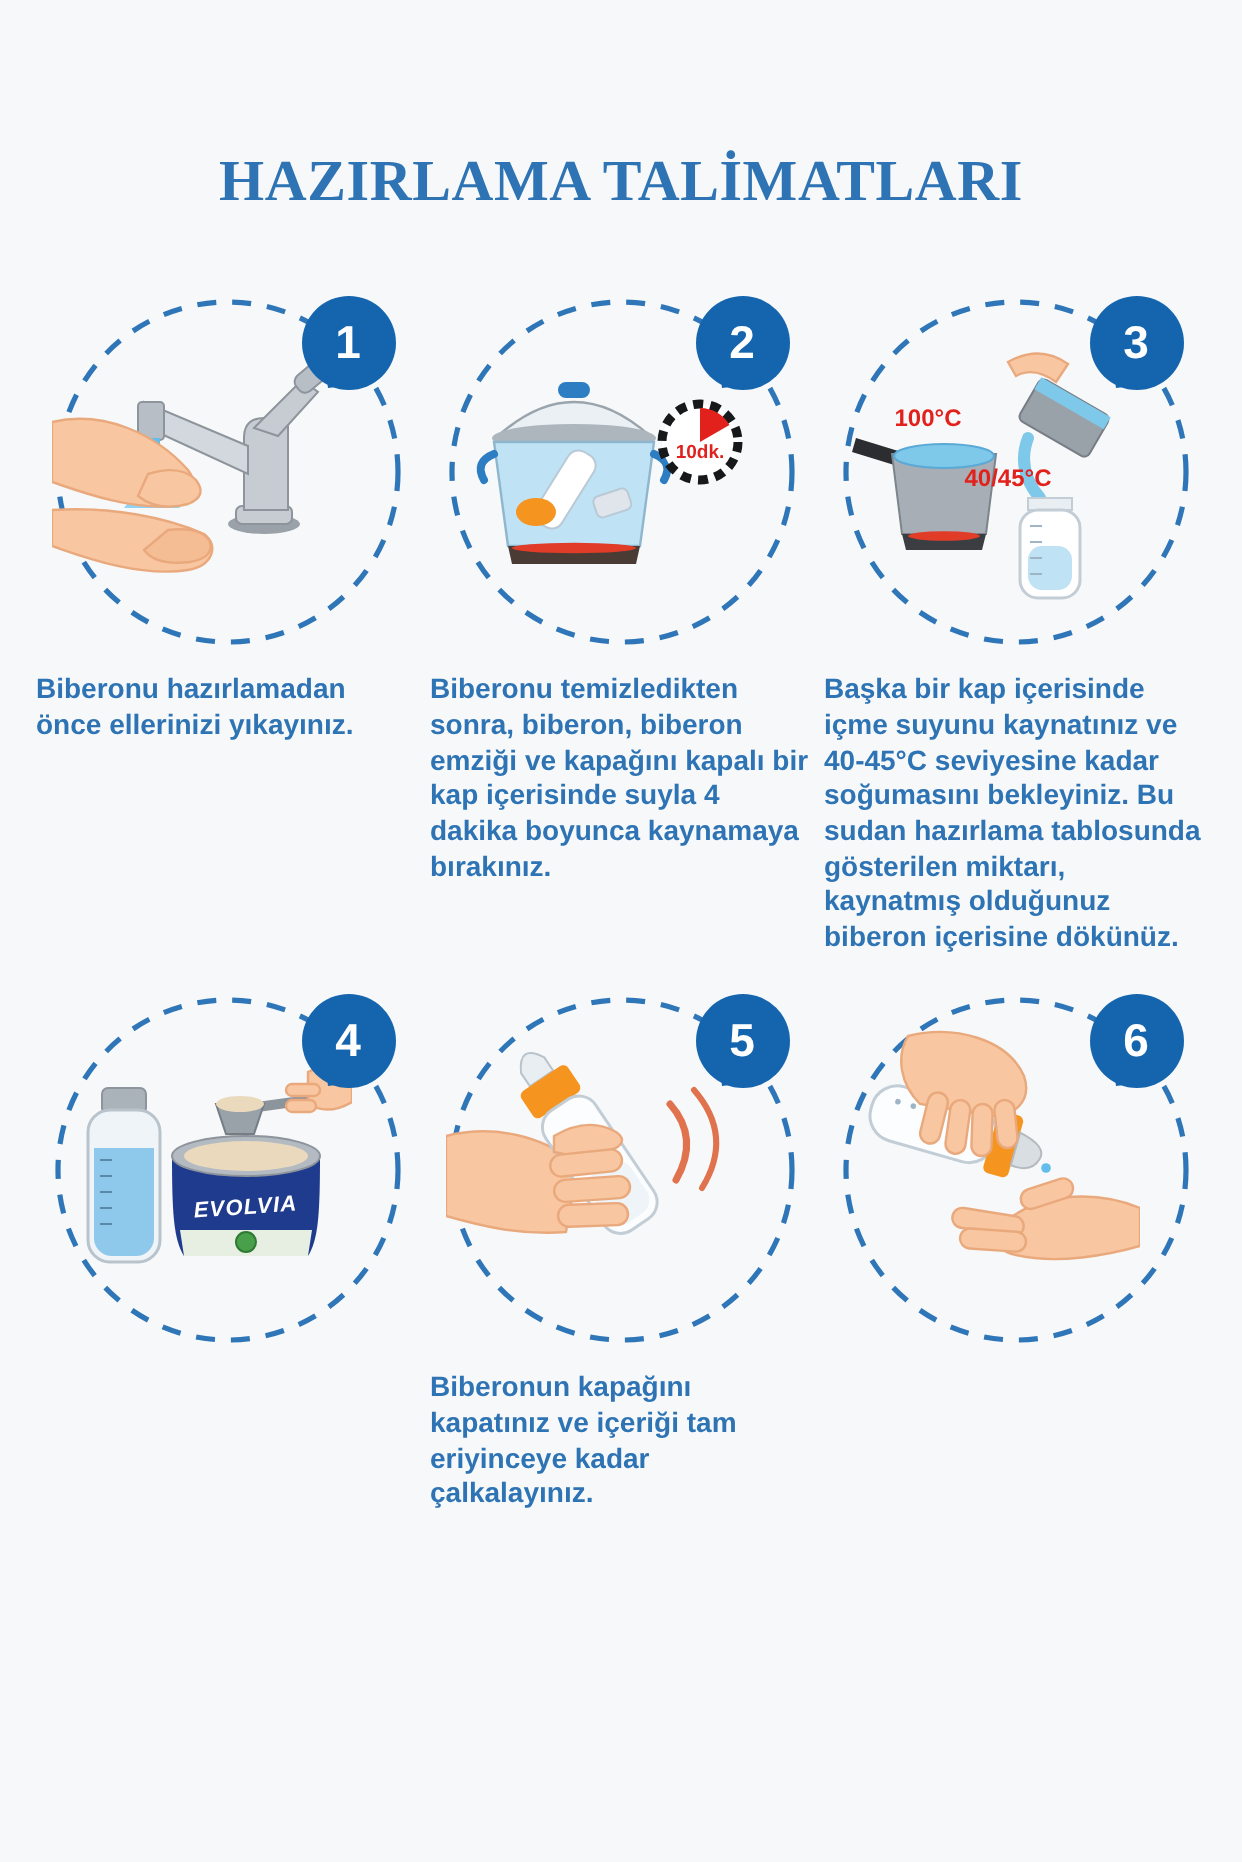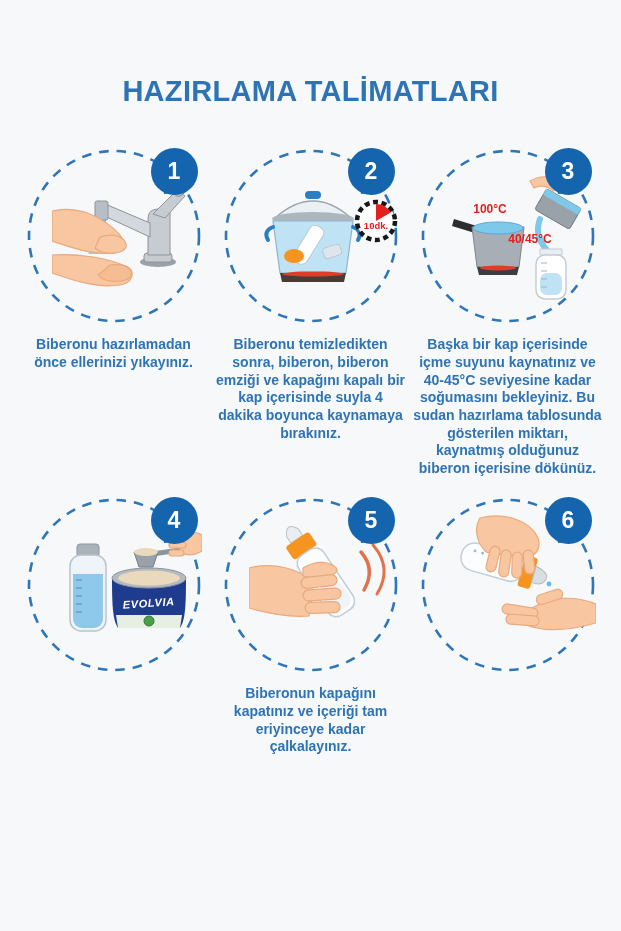--- a/index.html
+++ b/index.html
@@ -10,35 +10,36 @@
     overflow:hidden;
   }
   .page{position:relative;width:621px;height:931px;}
   .title{
     padding-top:56px;
     text-align:center;
     font-size:29px;
     font-weight:bold;
     color:#2e74b5;
     letter-spacing:.3px;
+    font-family:Liberation Serif, serif;
   }
   .steps-grid{
     display:grid;
     grid-template-columns:repeat(3,1fr);
     column-gap:6px;
     padding:0 18px;
     margin-top:40px;
     justify-items:center;
     align-items:start;
   }
   .steps-grid.row-2{margin-top:20px;}
   .step{display:flex;flex-direction:column;align-items:center;width:100%;}
   .circle-wrap{position:relative;width:176px;height:176px;flex:none;}
   .dashed-circle{position:absolute;inset:0;}
-  .illus{position:absolute;inset:0;display:flex;align-items:center;justify-content:flex-end;}
+  .illus{position:absolute;inset:0;display:flex;align-items:center;justify-content:flex-start;}
   .illus svg{display:block;}
   .badge{
     position:absolute;top:0;right:4px;
     width:47px;height:47px;border-radius:50%;
     background:#1565ae;color:#fff;
     display:flex;align-items:center;justify-content:center;
     font-size:23px;font-weight:bold;
     z-index:2;
   }
   .badge::after{
@@ -47,21 +48,20 @@
     border:8px solid transparent;
     border-top-color:#1565ae;
     transform:rotate(38deg);
   }
   .caption{
     margin:12px 0 0 0;
     width:100%;max-width:194px;
     font-size:14px;line-height:1.26;
     font-weight:bold;
     color:#2e74b5;
-    text-align:center;
   }
   .red-label{fill:#e2211c;font-weight:bold;font-size:12px;font-family:"Liberation Sans",sans-serif;}
   .timer-label{fill:#e2211c;font-weight:bold;font-size:9.5px;font-family:"Liberation Sans",sans-serif;}
   .brand-label{fill:#ffffff;font-weight:bold;font-style:italic;font-size:11px;letter-spacing:.6px;font-family:"Liberation Sans",sans-serif;}
   .skin{fill:#f8c7a1;stroke:#e9a97d;stroke-width:1.2;}
 </style>
 </head>
 <body>
 
 <div class="page">

